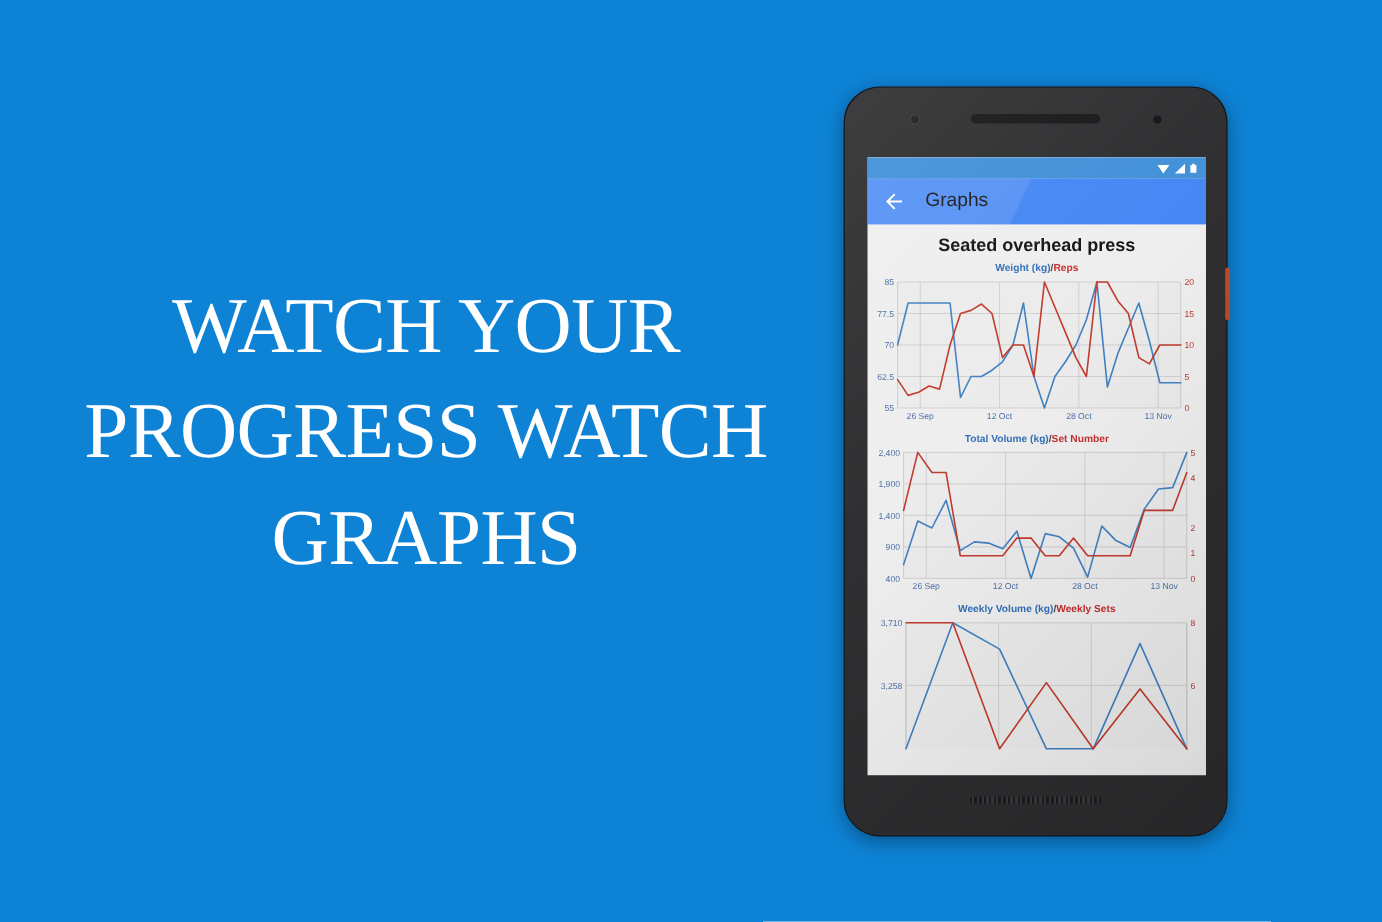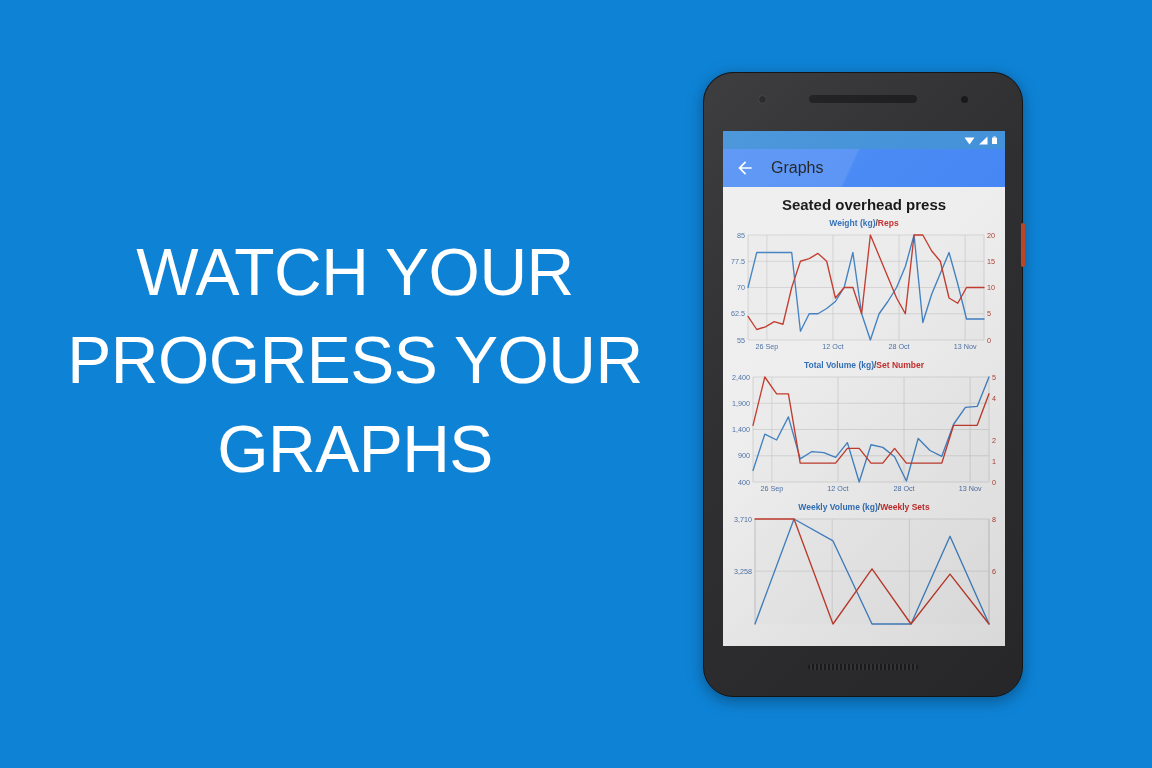--- a/index.html
+++ b/index.html
@@ -18,21 +18,21 @@
   #headline {
     position: absolute;
     left: 40px; top: 228px;
     width: 630px;
     text-align: center;
     color: #ffffff;
     font-size: 66px;
     line-height: 1.34;
     font-weight: 400;
     letter-spacing: -0.5px;
-    font-family: Liberation Sans, sans-serif;
+    font-family: Liberation Serif, serif;
   }
   #headline .hl-line { display: block; white-space: nowrap; }
 
   
   #phone {
     position: absolute;
     left: 703px; top: 72px;
     width: 320px; height: 625px;
     background: #2b2b2d;
     border-radius: 30px;
@@ -137,21 +137,21 @@
   .legend-red { color: #c42a2a; }
   .chart-svg { display: block; margin: 0 auto; }
 </style>
 </head>
 <body>
 
 <div id="promo-root">
 
   <div id="headline">
     <span class="hl-line">WATCH YOUR</span>
-    <span class="hl-line">PROGRESS YOUR</span>
+    <span class="hl-line">PROGRESS WATCH</span>
     <span class="hl-line">GRAPHS</span>
   </div>
 
   <div id="phone">
     <div id="phone-top">
       <div id="front-camera"></div>
       <div id="earpiece"></div>
       <div id="sensor-dot"></div>
     </div>
     <div id="power-button"></div>

